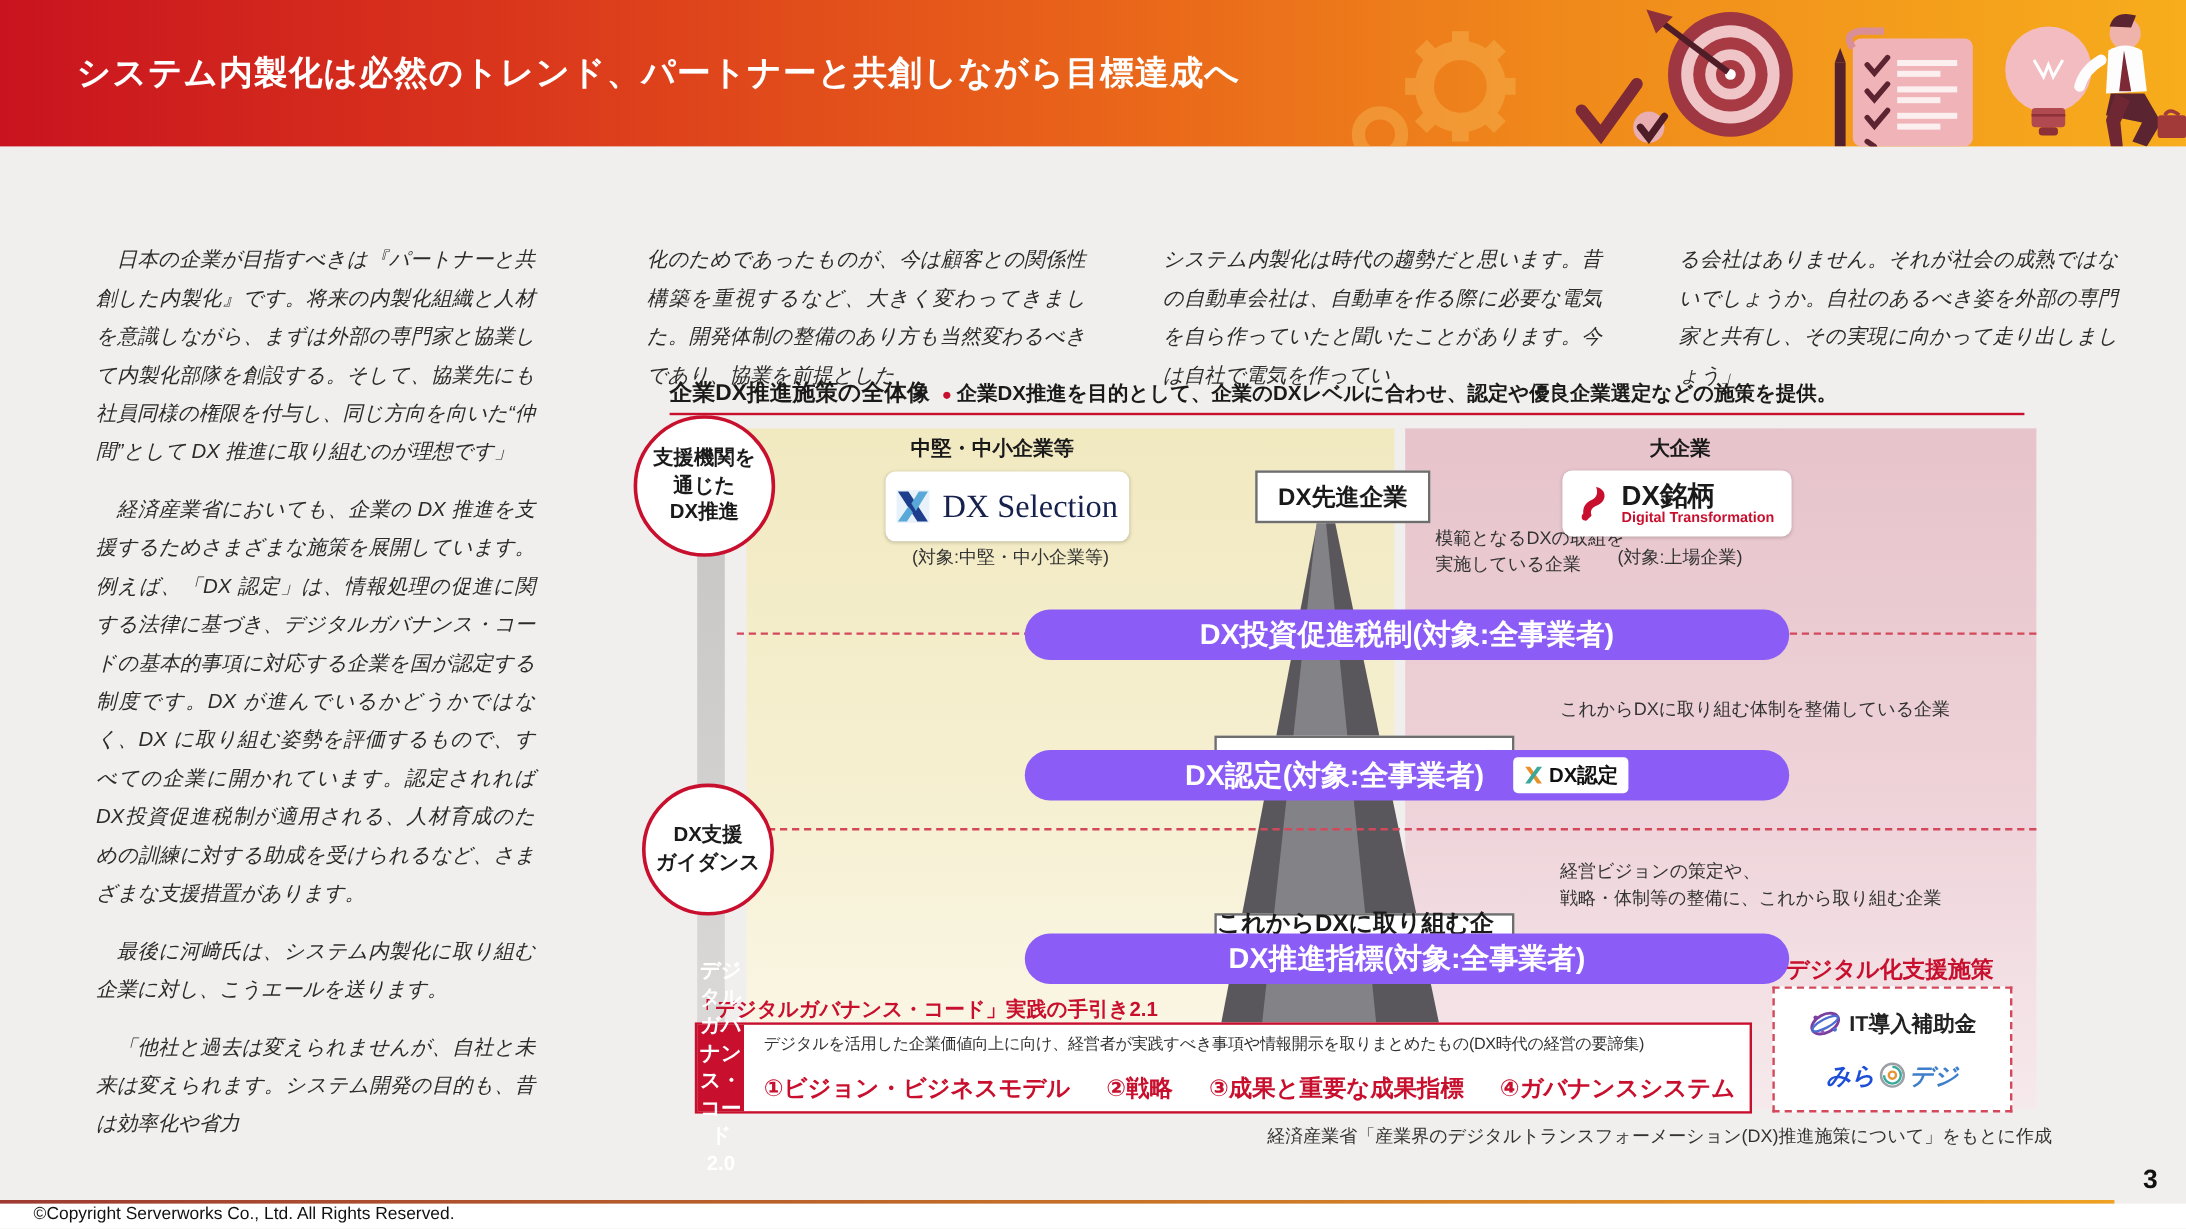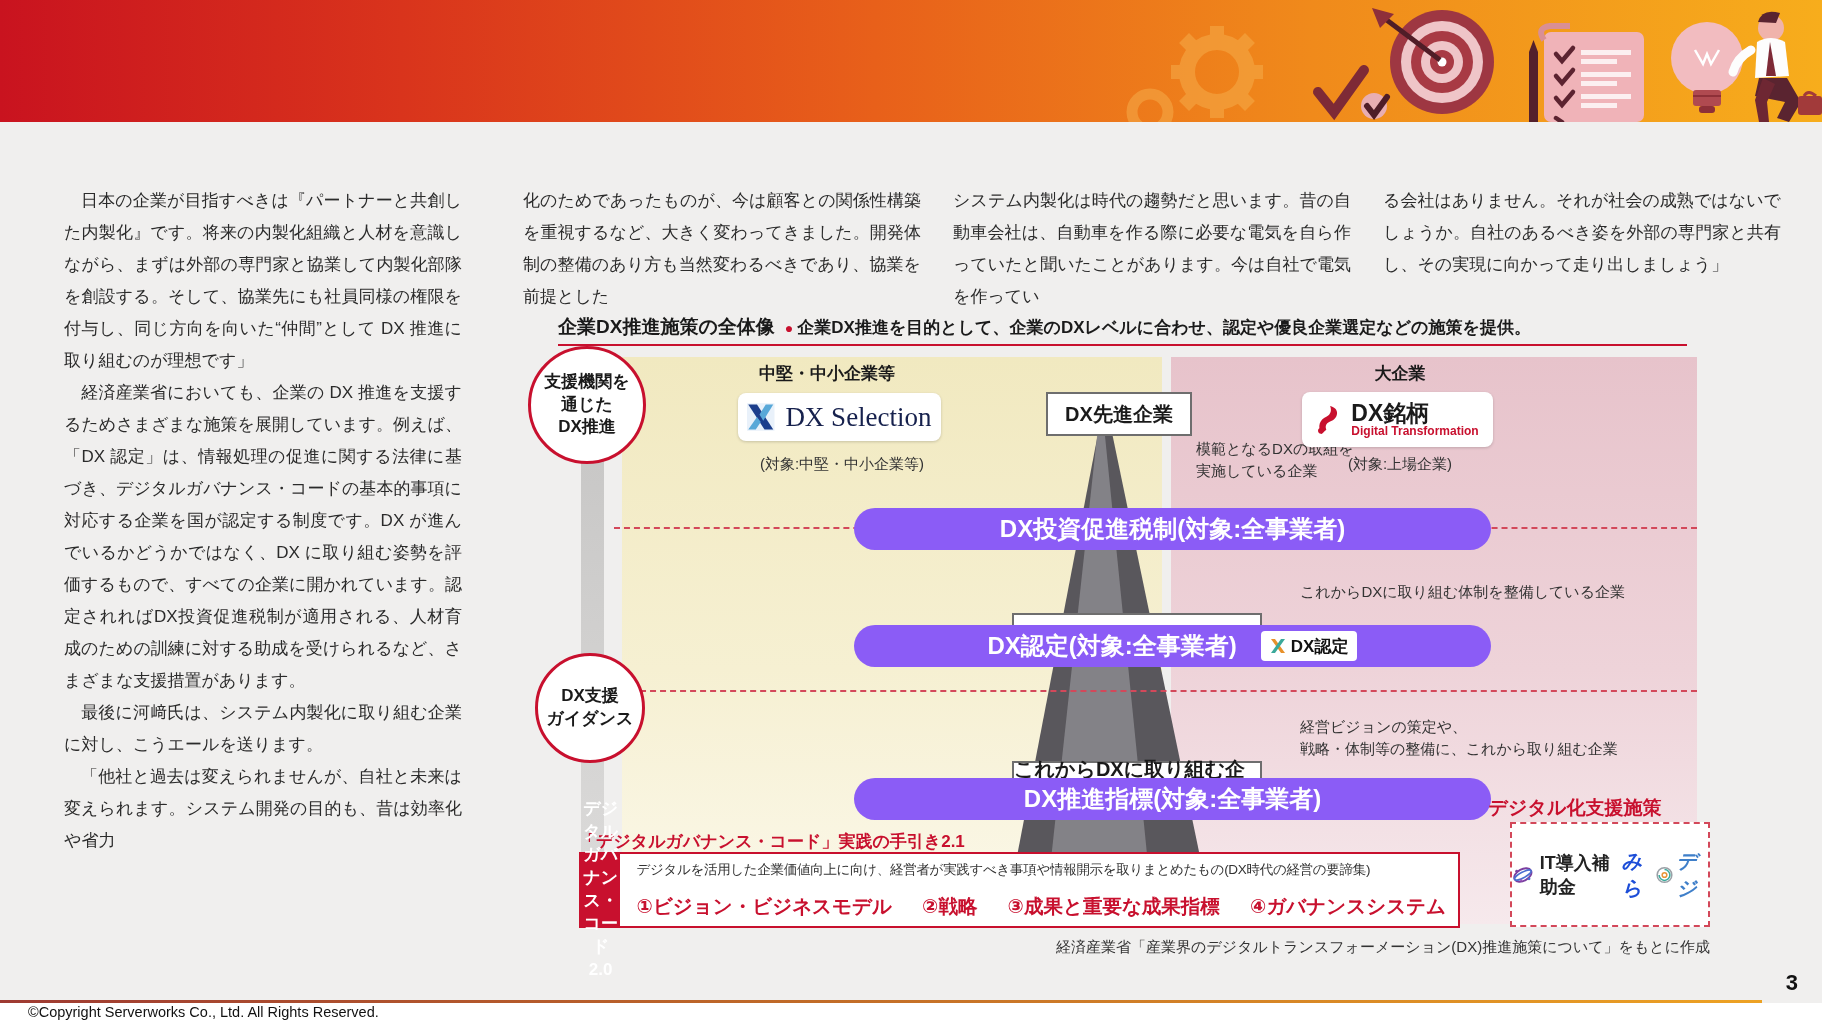--- a/index.html
+++ b/index.html
@@ -8,21 +8,21 @@
   .abs{position:absolute;}
   
   .header{left:0;top:0;width:1822px;height:122px;
           background:linear-gradient(90deg,#c9131f 0%,#d9341c 22%,#e8601a 48%,#f08a1b 72%,#f7ad1c 100%);}
   .header-title{left:64px;top:0;height:122px;display:flex;align-items:center;
                 color:#fff;font-size:28px;font-weight:bold;letter-spacing:1px;}
   .header-art{right:0;top:0;}
   
   .col{top:185px;width:398px;font-size:17px;line-height:32px;color:#2b2b2b;
        text-align:justify;}
-  .col p{margin:0;}
+  .col p{margin:16px;font-style:italic;}
   .col1{left:64px;}
   .col2{left:523px;}
   .col3{left:953px;}
   .col4{left:1383px;}
   
   .dg-headline{left:558px;top:314px;width:1140px;font-size:19px;font-weight:bold;color:#1a1a1a;white-space:nowrap;}
   .dg-headline .dot{color:#c8102e;font-size:14px;margin:0 4px 0 10px;}
   .dg-headline .sub{font-size:17px;}
   .dg-underline{left:558px;top:344px;width:1129px;height:2px;background:#c8102e;}
   
@@ -46,21 +46,21 @@
   .circ1{left:528px;top:346px;width:112px;height:112px;}
   .circ2{left:535px;top:653px;width:104px;height:104px;}
   .pre{white-space:pre-line;}
   
   .col-head{z-index:5;font-weight:bold;font-size:17px;color:#1a1a1a;text-align:center;}
   .head-sme{left:727px;top:362px;width:200px;}
   .head-large{left:1330px;top:362px;width:140px;}
   
   .logo-box{background:#fff;border-radius:8px;z-index:5;display:flex;align-items:center;
       justify-content:center;box-shadow:0 1px 3px rgba(0,0,0,.18);}
-  .dxsel{left:738px;top:393px;width:203px;height:48px;gap:8px;}
+  .dxsel{left:738px;top:393px;width:203px;height:58px;gap:8px;}
   .dxsel-text{font-family:"Liberation Serif","DejaVu Serif",serif;font-size:27px;color:#16214d;}
   .dxmei{left:1302px;top:392px;width:191px;height:55px;gap:9px;}
   .dxmei-text{line-height:1.05;}
   .dxmei-main{font-size:23px;color:#1a1a1a;font-weight:bold;}
   .dxmei-sub{font-size:12px;color:#c8102e;font-weight:bold;}
   .target{z-index:5;font-size:15px;color:#333;text-align:center;}
   .target-sme{left:727px;top:455px;width:230px;}
   .target-large{left:1320px;top:455px;width:160px;}
   
   .adv-box{left:1046px;top:392px;width:142px;height:40px;background:#fff;border:2px solid #6e6e6e;
@@ -79,22 +79,22 @@
       display:flex;align-items:center;justify-content:center;font-weight:bold;font-size:20px;color:#1a1a1a;margin-top:44px;}
   .wbox1{top:569px;}
   .wbox2{top:717px;}
   .wcap{z-index:5;font-size:15px;color:#333;line-height:1.45;}
   .wcap1{left:1300px;top:581px;width:400px;}
   .wcap2{left:1300px;top:716px;width:400px;}
   
   .support-title{left:1477px;top:795px;width:196px;text-align:center;z-index:5;
       color:#c8102e;font-weight:bold;font-size:19px;}
   .support-box{left:1477px;top:822px;width:196px;height:101px;background:#fff;
-      border:2px dashed #d3485a;z-index:5;display:flex;flex-direction:row;
-      align-items:center;justify-content:space-evenly;margin-left:33px;}
+      border:2px dashed #d3485a;z-index:5;display:flex;flex-direction:column;
+      align-items:center;justify-content:space-evenly;}
   .itlogo{display:flex;align-items:center;gap:6px;font-weight:bold;font-size:18px;color:#222;}
   .miradigi{display:flex;align-items:center;gap:3px;font-weight:bold;font-size:20px;font-style:italic;}
   .mi-a{color:#1d4ed8;} .mi-c{color:#3f7fc9;}
   
   .guide-label{left:579px;top:830px;z-index:6;color:#c8102e;font-weight:bold;font-size:17px;}
   .gov-box{left:579px;top:852px;width:877px;height:72px;background:#fff;border:2px solid #c8102e;
       z-index:6;display:flex;}
   .gov-left{width:197px;background:#c8102e;color:#fff;font-weight:bold;font-size:17px;line-height:1.35;
       display:flex;align-items:center;justify-content:center;text-align:center;}
   .gov-right{flex:1;padding:7px 12px 6px 16px;display:flex;flex-direction:column;justify-content:space-between;}
@@ -178,20 +178,21 @@
       <path d="M636 22 q4 -14 22 -9 l-4 10 z" fill="#5a2430"></path>
       <path d="M635 42 q14 -8 28 0 l4 34 l-34 2 z" fill="#fdfdfd"></path>
       <path d="M648 42 l6 34 l-10 0 z" fill="#7e2a36"></path>
       <path d="M629 50 q-14 8 -18 22" fill="none" stroke="#fdfdfd" stroke-width="9" stroke-linecap="round"></path>
       <path d="M637 78 l28 0 l14 24 l-12 20 l-12 -4 l8 -16 l-30 -6 z" fill="#5a2430"></path>
       <path d="M641 78 l-8 22 l4 22 l10 0 l-2 -20 l8 -18 z" fill="#6e2733"></path>
       <rect x="676" y="96" width="24" height="19" rx="3" fill="#a23a3a"></rect>
       <path d="M682 96 q4 -7 12 0" fill="none" stroke="#a23a3a" stroke-width="3"></path>
     </g>
   </svg>
+  <div class="abs header-title">システム内製化は必然のトレンド、パートナーと共創しながら目標達成へ</div>
 </div>
 
 <div class="abs col col1">
   <p>　日本の企業が目指すべきは『パートナーと共創した内製化』です。将来の内製化組織と人材を意識しながら、まずは外部の専門家と協業して内製化部隊を創設する。そして、協業先にも社員同様の権限を付与し、同じ方向を向いた“仲間”として DX 推進に取り組むのが理想です」</p>
   <p>　経済産業省においても、企業の DX 推進を支援するためさまざまな施策を展開しています。例えば、「DX 認定」は、情報処理の促進に関する法律に基づき、デジタルガバナンス・コードの基本的事項に対応する企業を国が認定する制度です。DX が進んでいるかどうかではなく、DX に取り組む姿勢を評価するもので、すべての企業に開かれています。認定されればDX投資促進税制が適用される、人材育成のための訓練に対する助成を受けられるなど、さまざまな支援措置があります。</p>
   <p>　最後に河﨑氏は、システム内製化に取り組む企業に対し、こうエールを送ります。</p>
   <p>　「他社と過去は変えられませんが、自社と未来は変えられます。システム開発の目的も、昔は効率化や省力</p>
 </div>
 <div class="abs col col2">
     <p>化のためであったものが、今は顧客との関係性構築を重視するなど、大きく変わってきました。開発体制の整備のあり方も当然変わるべきであり、協業を前提とした</p>

